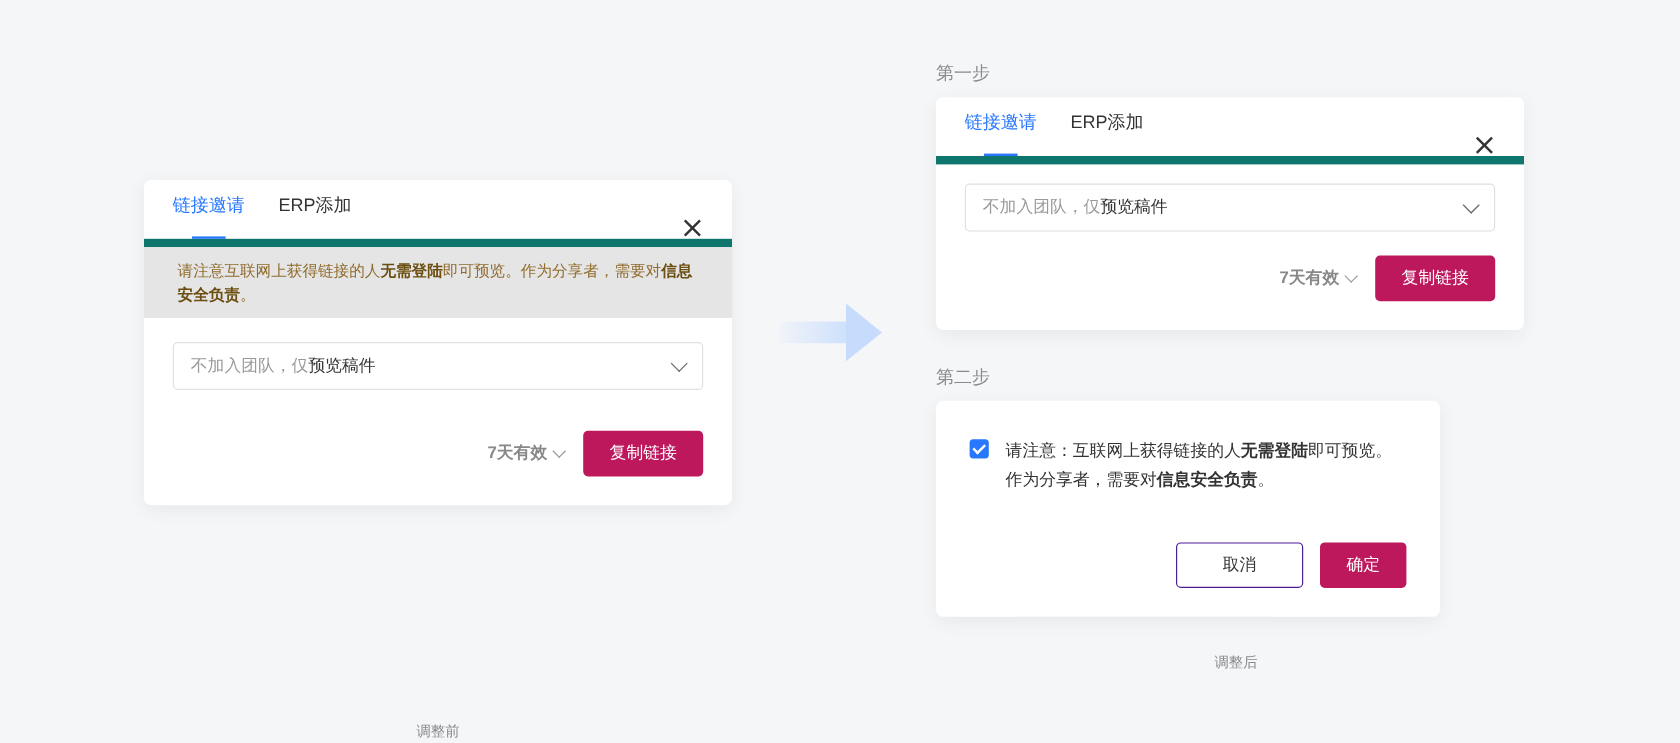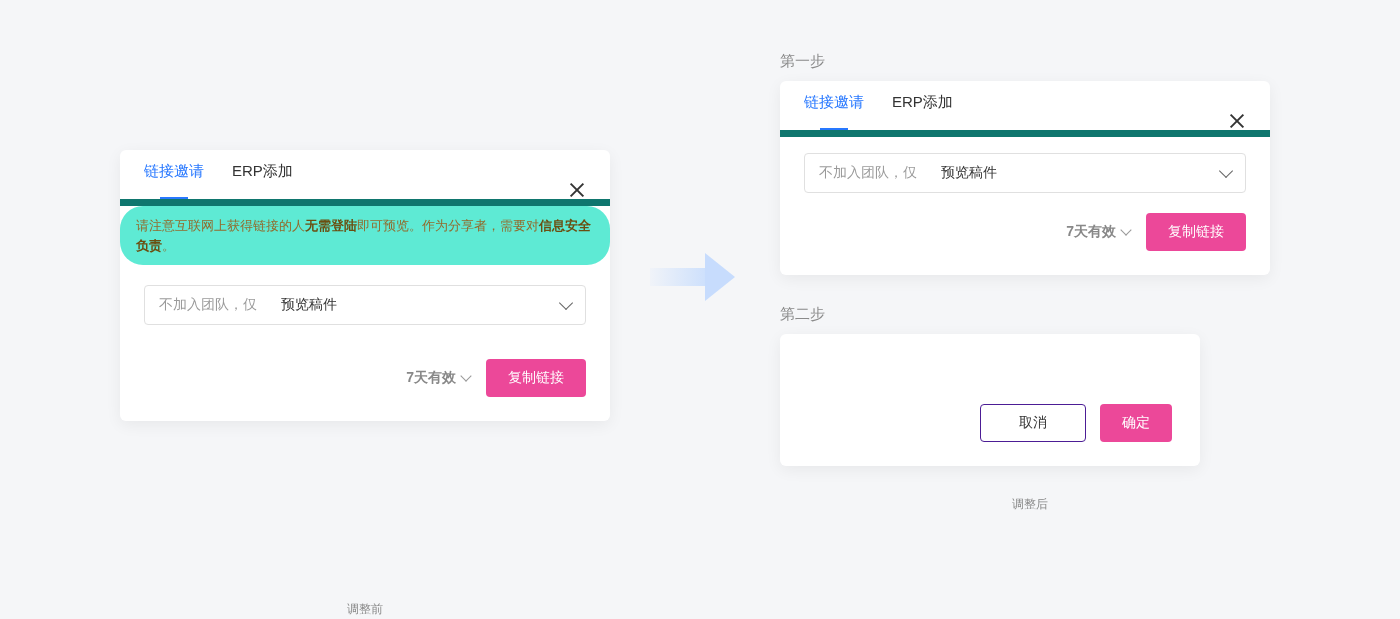--- a/index.html
+++ b/index.html
@@ -117,44 +117,42 @@
       position: absolute;
       left: 8px;
       top: 0;
       width: 2px;
       height: 18px;
       background: #333;
     }
     .close::before { transform: rotate(45deg); }
     .close::after { transform: rotate(-45deg); }
     .warning-bar {
-      background: #5eead4;
-      padding: 10px 16px;
+      background: #e5e5e5;
+      padding: 10px 28px;
       font-size: 13px;
       color: #916c2e;
       line-height: 1.5;
-      border-radius: 23px;
     }
     .warning-bar b {
       font-weight: 600;
       color: #6b4e10;
     }
     .card-body {
       padding: 20px 24px 24px 24px;
     }
     .select-row {
       border: 1px solid #e0e0e0;
       border-radius: 4px;
       height: 40px;
       display: flex;
       align-items: center;
       padding: 0 14px;
       font-size: 14px;
       cursor: pointer;
-      gap: 24px;
     }
     .select-row .gray {
       color: #9a9a9a;
     }
     .select-row .dark {
       color: #333;
       font-weight: 500;
     }
     .chevron {
       margin-left: auto;
@@ -190,21 +188,21 @@
     }
     .chevron-sm {
       width: 8px;
       height: 8px;
       border-right: 1.5px solid #999;
       border-bottom: 1.5px solid #999;
       transform: rotate(45deg);
       margin-top: -4px;
     }
     .btn-primary {
-      background: #ec4899;
+      background: #be185d;
       color: #fff;
       border: none;
       border-radius: 4px;
       height: 38px;
       padding: 0 22px;
       font-size: 14px;
       cursor: pointer;
     }
     .btn-default {
       background: #fff;
@@ -340,20 +338,27 @@
           <span class="chevron-sm"></span>
         </div>
         <button class="btn-primary">复制链接</button>
       </div>
     </div>
 
     <div class="step-label" style="margin-top:30px;">第二步</div>
 
     <div class="step2-card">
       <div class="confirm-body">
+        <div class="confirm-text-row">
+          <div class="checkbox"></div>
+          <div class="confirm-text">
+            <span>请注意：互联网上获得链接的人</span><b>无需登陆</b><span>即可预览。</span><br>
+            <span>作为分享者，需要对</span><b>信息安全负责</b><span>。</span>
+          </div>
+        </div>
         <div class="confirm-footer">
           <button class="btn-default">取消</button>
           <button class="btn-primary">确定</button>
         </div>
       </div>
     </div>
 
     <div class="caption">调整后</div>
   </div>
 

